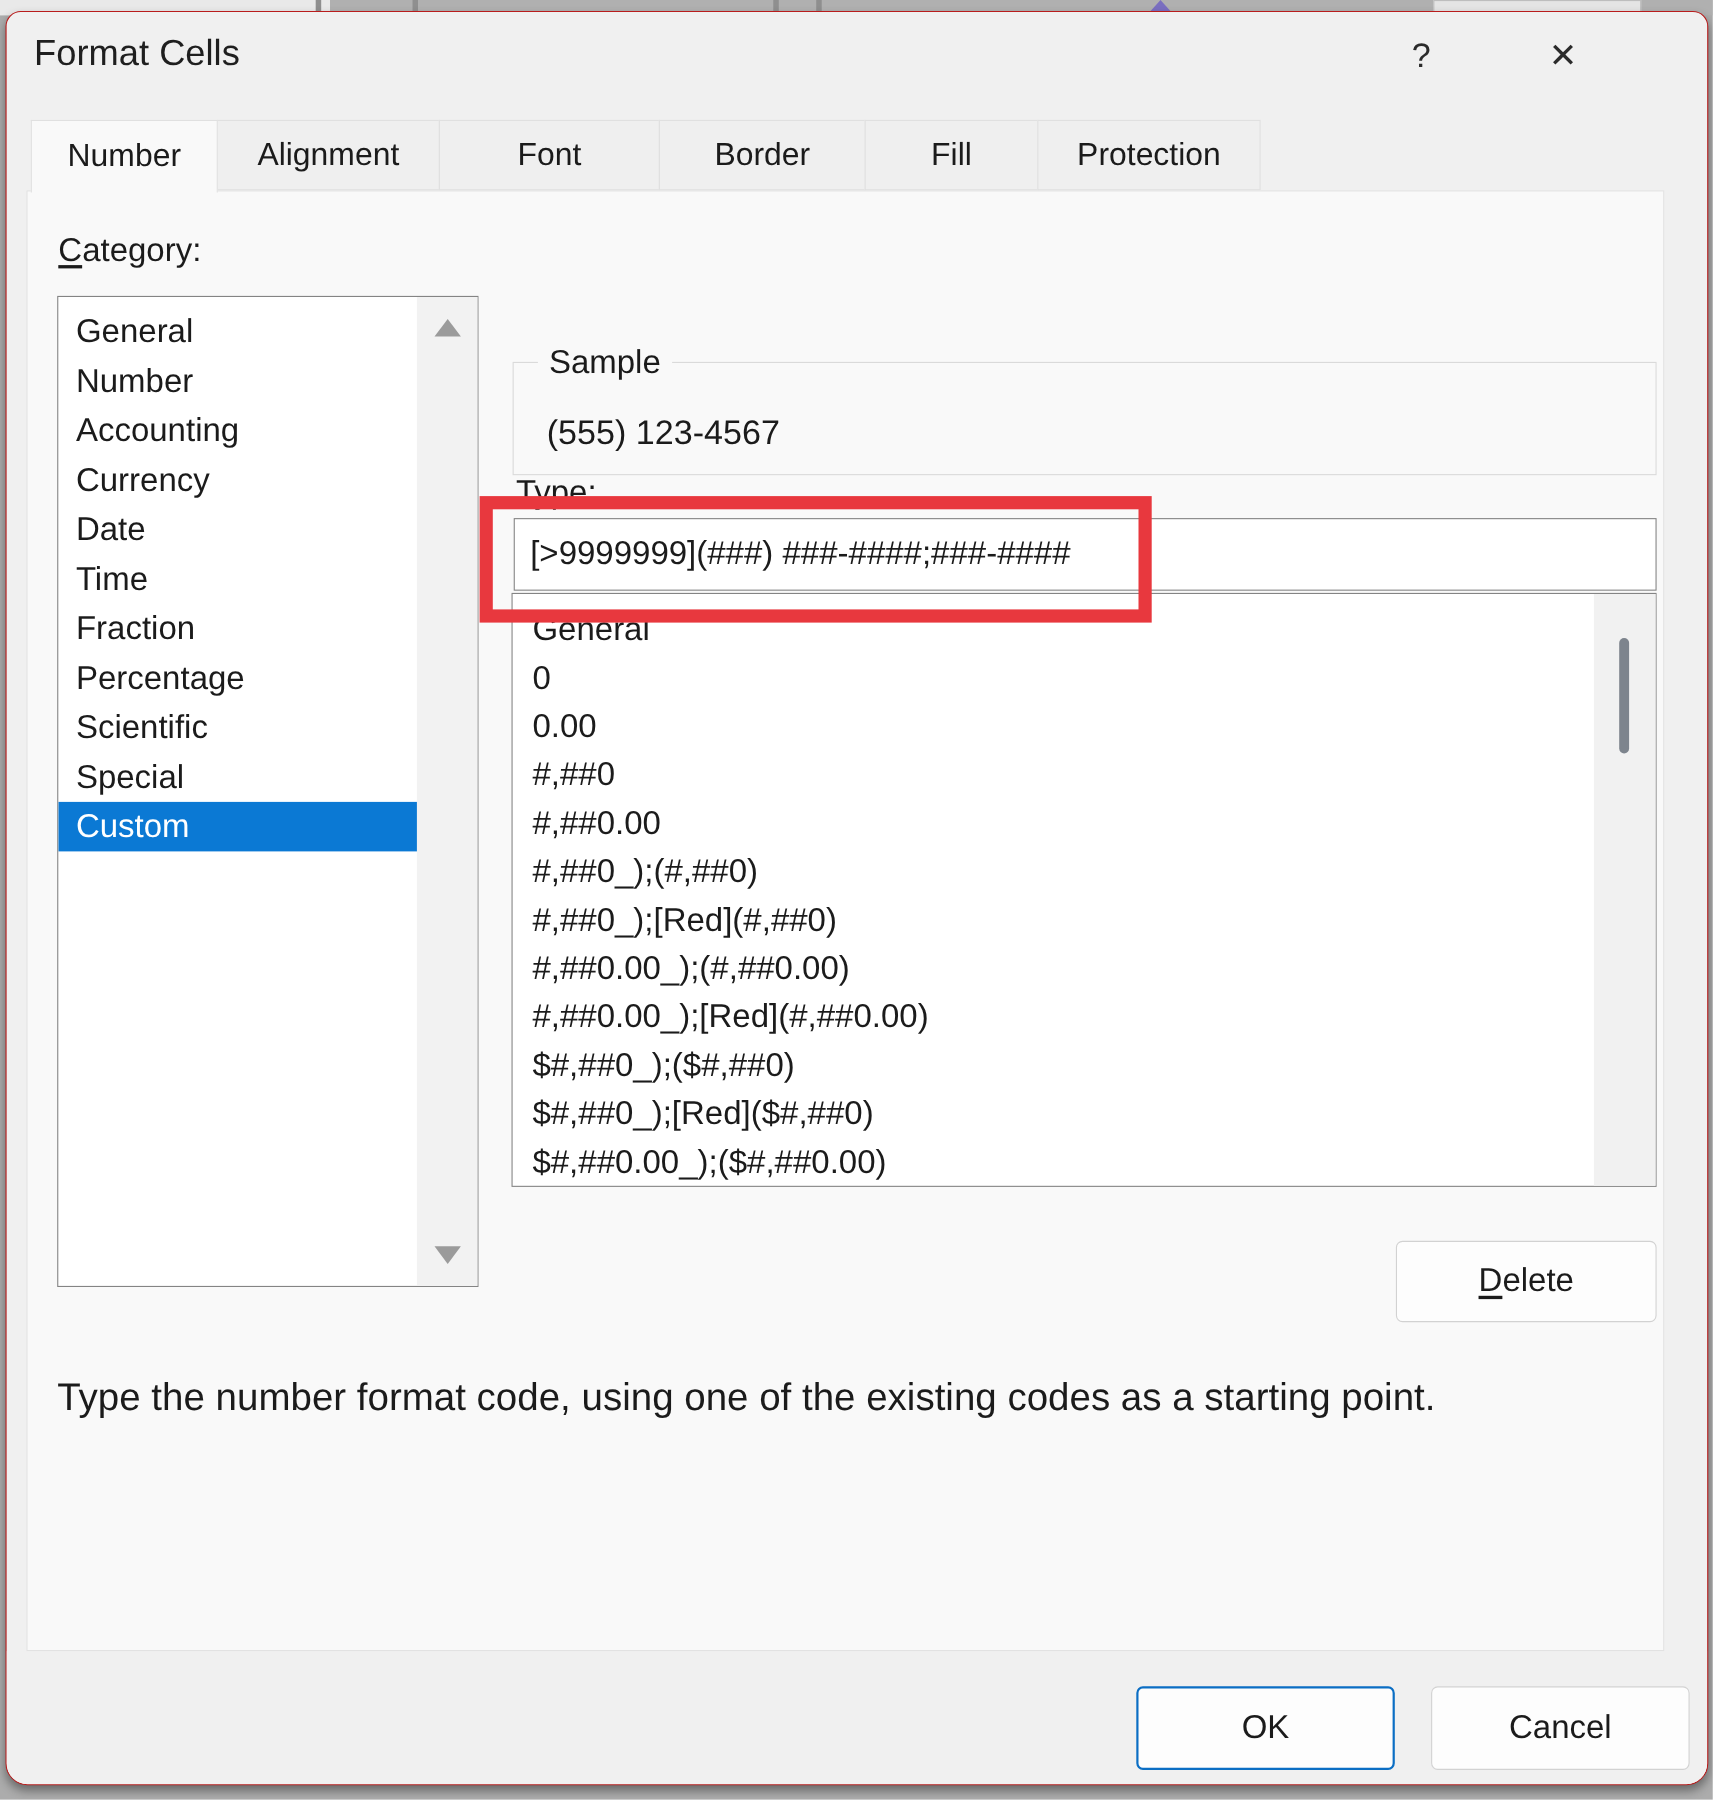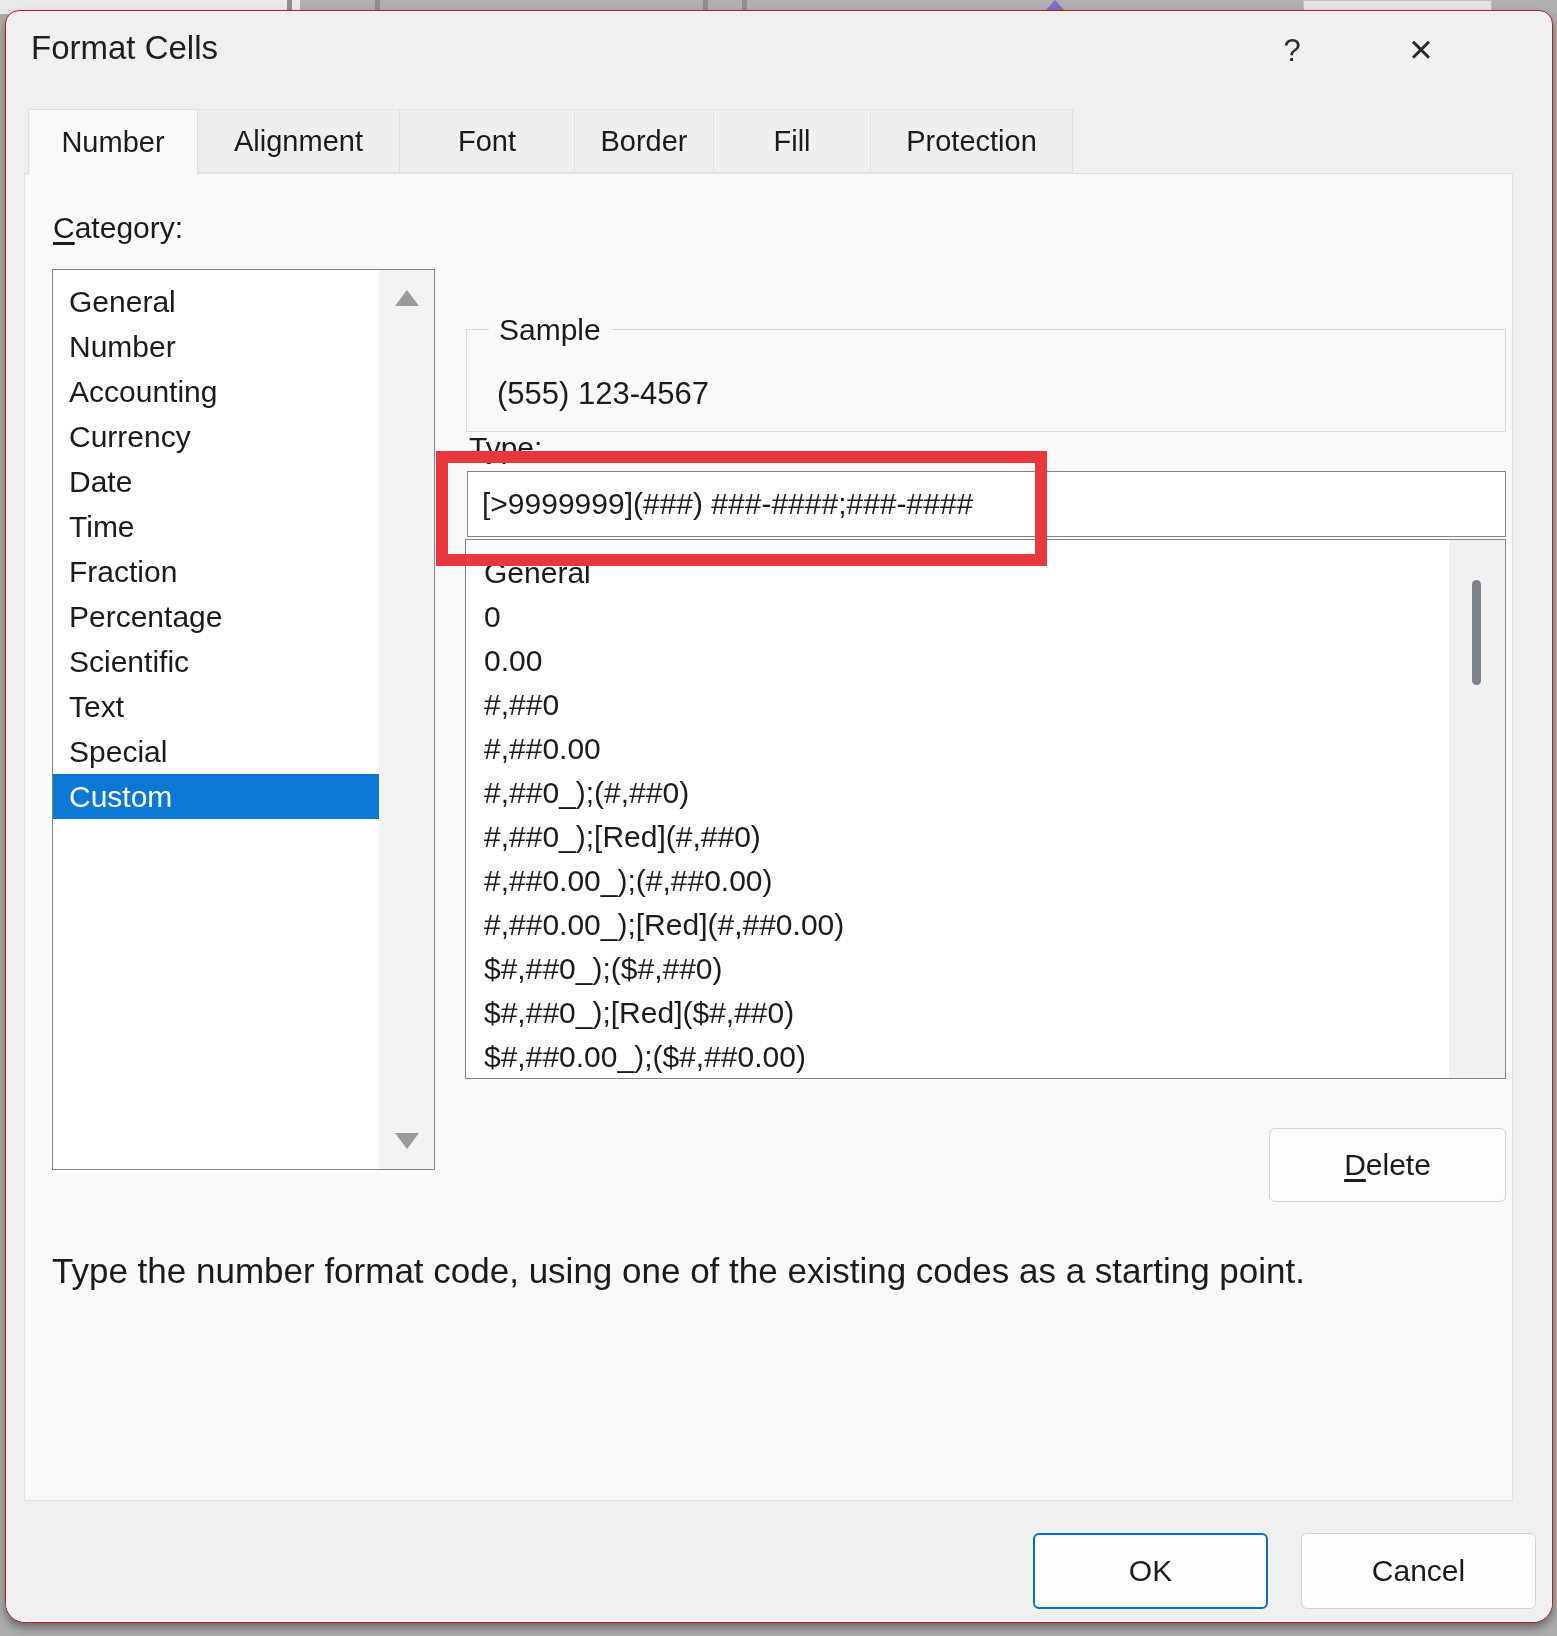--- a/index.html
+++ b/index.html
@@ -33,22 +33,22 @@
     font-size:31px;color:#2b2b2b;text-align:center;line-height:52px;cursor:default;}
 
   
   .tabs{position:absolute;left:22px;top:98px;height:64px;display:flex;z-index:3;}
   .tab{
     box-sizing:border-box;height:64px;display:flex;align-items:center;justify-content:center;
     background:#efefef;border:1px solid #e0e0e0;margin-left:-1px;
     font-size:29px;color:#1b1b1b;
   }
   .tab:first-child{margin-left:0;}
-  .tab:nth-child(1){width:170px}.tab:nth-child(2){width:203px}.tab:nth-child(3){width:176px}
-  .tab:nth-child(4){width:140px}.tab:nth-child(5){width:158px}.tab:nth-child(6){width:203px}
+  .tab:nth-child(1){width:170px}.tab:nth-child(2){width:203px}.tab:nth-child(3){width:201px}
+  .tab:nth-child(4){width:188px}.tab:nth-child(5){width:158px}.tab:nth-child(6){width:203px}
   .tab.selected{background:#f9f9f9;border-bottom:none;height:66px;z-index:4;}
 
   
   .panel{position:absolute;left:18px;top:162px;width:1489px;height:1328px;
     background:#f9f9f9;border:1px solid #e2e2e2;box-sizing:border-box;z-index:1;}
 
   .category-label{position:absolute;left:47px;top:200px;font-size:30px;z-index:2;}
   .u{text-decoration:underline;text-underline-offset:4px;}
 
   .category-list{
@@ -139,21 +139,20 @@
   <div class="category-list">
       <div class="row">General</div>
       <div class="row">Number</div>
       <div class="row">Accounting</div>
       <div class="row">Currency</div>
       <div class="row">Date</div>
       <div class="row">Time</div>
       <div class="row">Fraction</div>
       <div class="row">Percentage</div>
       <div class="row">Scientific</div>
-      <div class="row">Text</div>
       <div class="row">Special</div>
       <div class="row selected">Custom</div>
     </div>
   <div class="cat-scroll">
     <div class="arrow-up"></div>
     <div class="arrow-down"></div>
   </div>
 
   <div class="sample-box">
     <div class="box-label">Sample</div>

